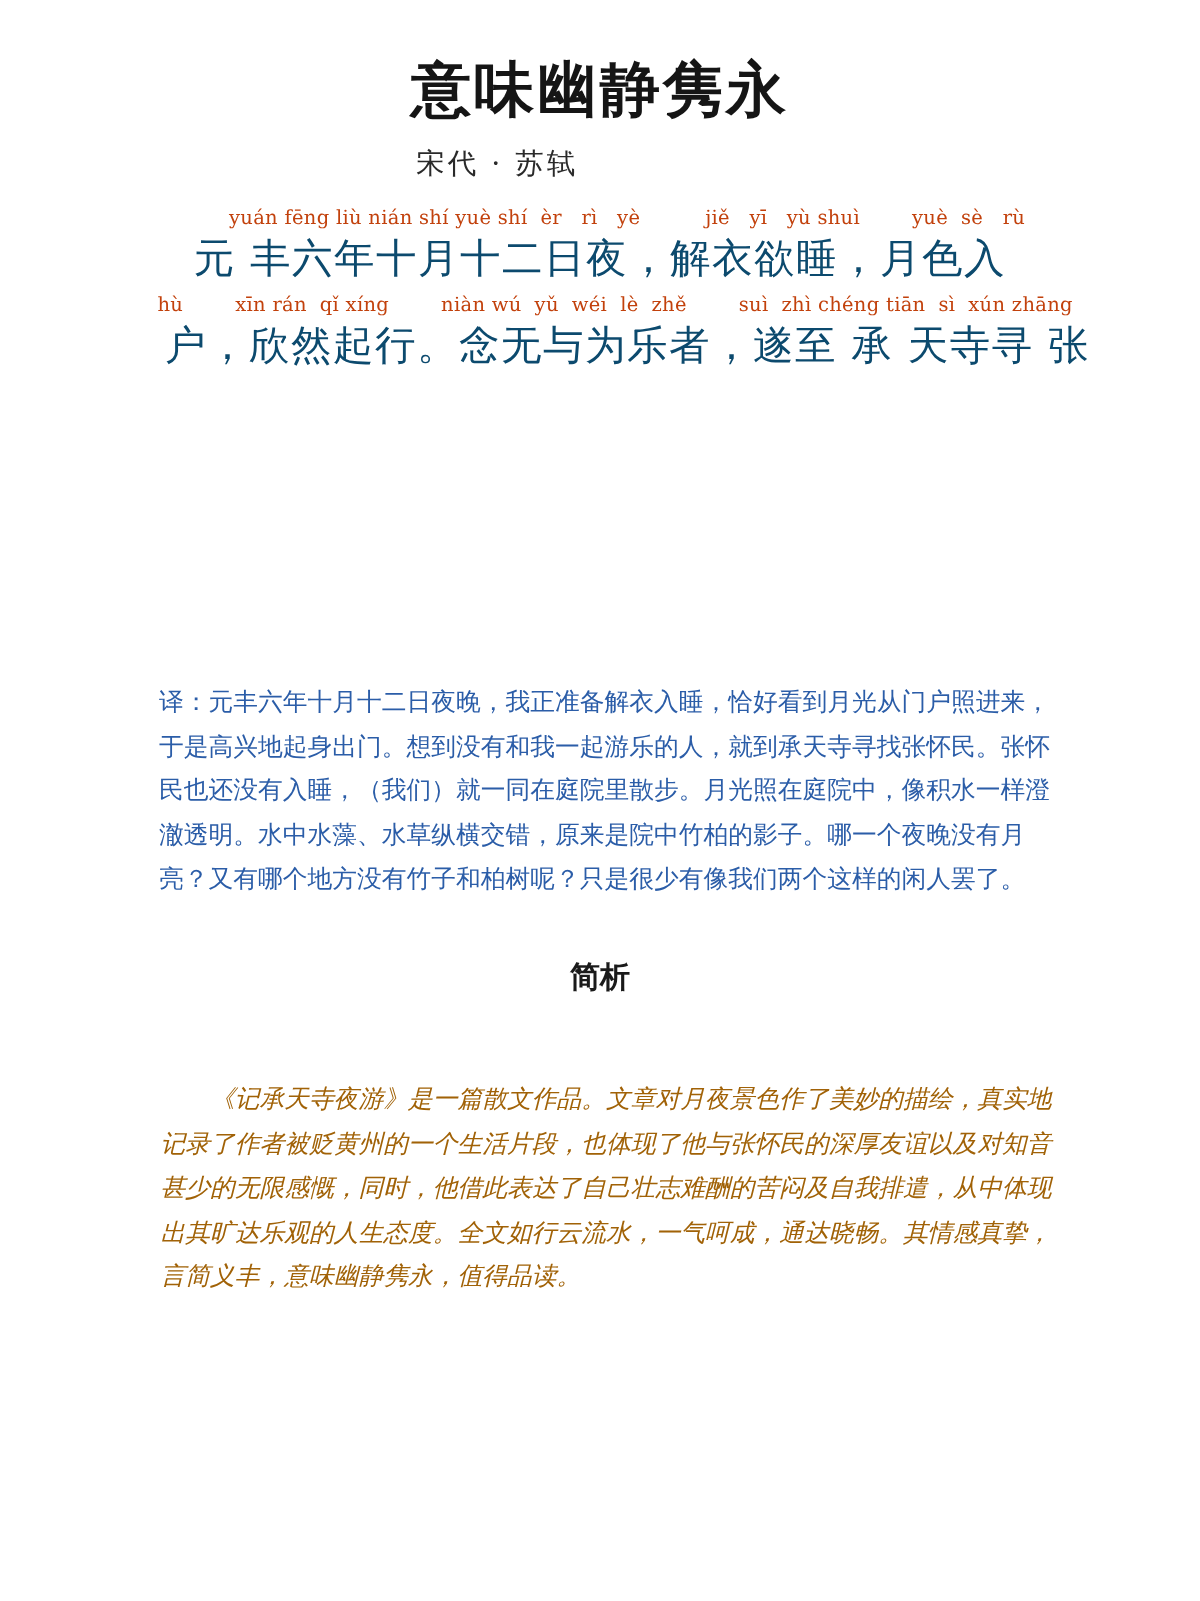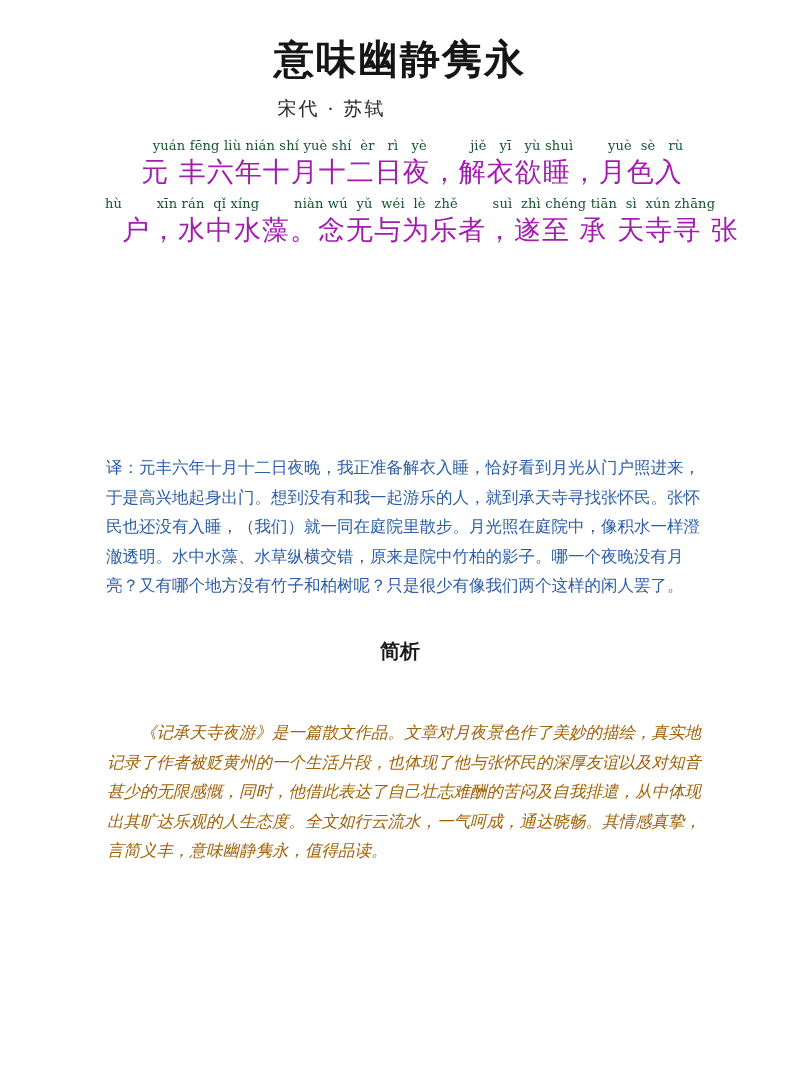--- a/index.html
+++ b/index.html
@@ -5,43 +5,43 @@
   html, body { margin: 0; padding: 0; background: #ffffff; }
   body { width: 800px; height: 1067px; position: relative; overflow: hidden;
          font-family: "DejaVu Serif", "Liberation Serif", serif; color: #1a1a1a; }
   .title { position: absolute; top: 32px; left: 0; width: 800px; text-align: center;
            font-size: 40px; font-weight: bold; letter-spacing: 2px; color: #151515; }
   .author { position: absolute; top: 96px; left: 0; width: 663px; text-align: center;
             font-size: 19px; color: #2a2a2a; letter-spacing: 2px; }
   .poem { position: absolute; left: 105px; top: 138px; width: 600px; }
   .pline { position: relative; height: 58px; }
   .pinyin { position: absolute; top: 0; left: 0; white-space: pre; font-size: 13px;
-            color: #14532d; font-family: "DejaVu Serif", serif; letter-spacing: 0.2px; }
-  .hanzi { position: absolute; top: 16px; left: 17px; white-space: pre; font-size: 27px;
-           color: #a21caf; letter-spacing: 1px; text-align: right; }
+            color: #c2410c; font-family: "DejaVu Serif", serif; letter-spacing: 0.2px; }
+  .hanzi { position: absolute; top: 16px; left: 5px; white-space: pre; font-size: 27px;
+           color: #0c4a6e; letter-spacing: 1px; text-align: right; }
   .translation { position: absolute; left: 106px; top: 453px; width: 600px;
                  font-size: 16.5px; line-height: 29.5px; color: #2b5da8; }
   .section-title { position: absolute; top: 638px; left: 0; width: 800px; text-align: center;
                    font-size: 20px; font-weight: bold; color: #1a1a1a; }
   .analysis { position: absolute; left: 107px; top: 718px; width: 598px;
               font-size: 16.5px; line-height: 29.5px; color: #a16207; text-indent: 2em; font-style: italic; }
 </style>
 </head>
 <body>
 
 <div class="title">意味幽静隽永</div>
 <div class="author">宋代 · 苏轼</div>
 
 <div class="poem">
   <div class="pline">
     <div class="pinyin">           yuán fēng liù nián shí yuè shí  èr   rì   yè          jiě   yī   yù shuì        yuè  sè   rù</div>
     <div class="hanzi">  元 丰六年十月十二日夜，解衣欲睡，月色入</div>
   </div>
   <div class="pline">
     <div class="pinyin">hù        xīn rán  qǐ xíng        niàn wú  yǔ  wéi  lè  zhě        suì  zhì chéng tiān  sì  xún zhāng</div>
-    <div class="hanzi">户，水中水藻。念无与为乐者，遂至 承 天寺寻 张</div>
+    <div class="hanzi">户，欣然起行。念无与为乐者，遂至 承 天寺寻 张</div>
   </div>
 </div>
 
 <div class="translation">译：元丰六年十月十二日夜晚，我正准备解衣入睡，恰好看到月光从门户照进来，于是高兴地起身出门。想到没有和我一起游乐的人，就到承天寺寻找张怀民。张怀民也还没有入睡，（我们）就一同在庭院里散步。月光照在庭院中，像积水一样澄澈透明。水中水藻、水草纵横交错，原来是院中竹柏的影子。哪一个夜晚没有月亮？又有哪个地方没有竹子和柏树呢？只是很少有像我们两个这样的闲人罢了。</div>
 
 <div class="section-title">简析</div>
 <div class="analysis">《记承天寺夜游》是一篇散文作品。文章对月夜景色作了美妙的描绘，真实地记录了作者被贬黄州的一个生活片段，也体现了他与张怀民的深厚友谊以及对知音甚少的无限感慨，同时，他借此表达了自己壮志难酬的苦闷及自我排遣，从中体现出其旷达乐观的人生态度。全文如行云流水，一气呵成，通达晓畅。其情感真挚，言简义丰，意味幽静隽永，值得品读。</div>
 
 </body></html>

